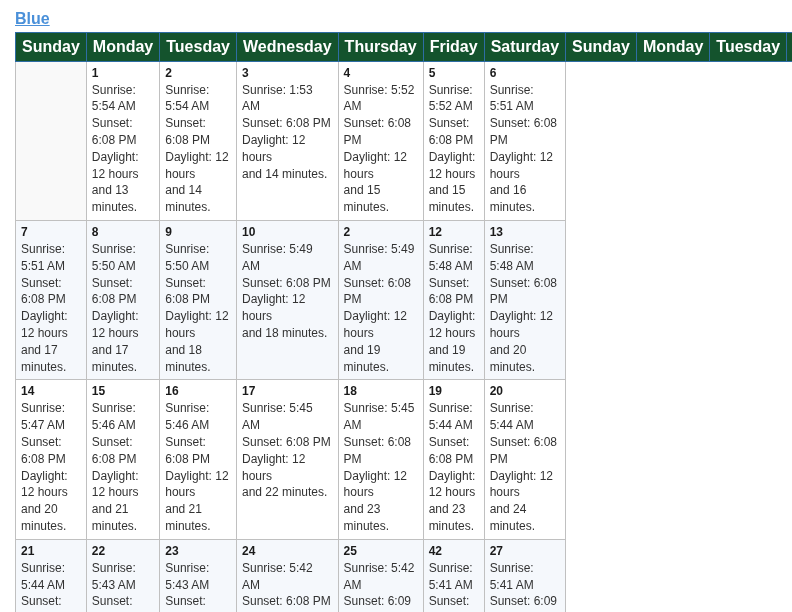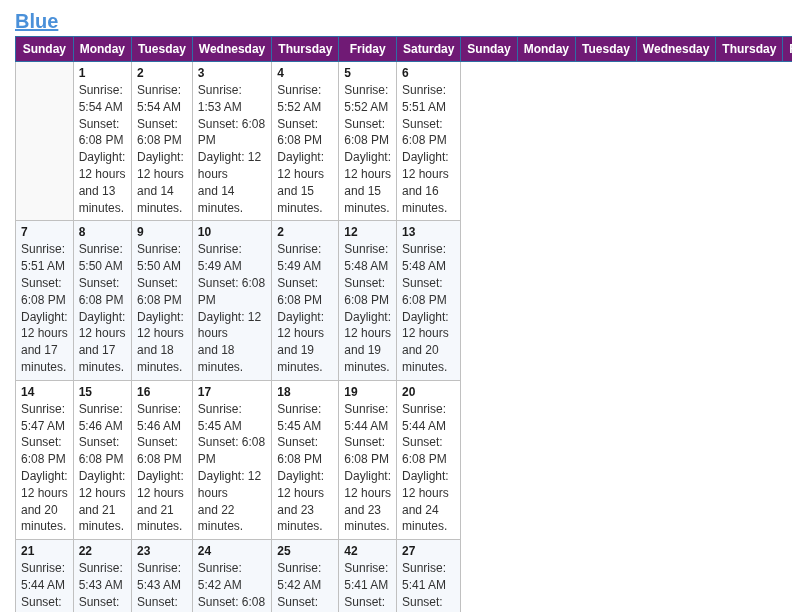--- a/index.html
+++ b/index.html
@@ -45,25 +45,25 @@
       font-size: 14px;
       color: #333;
       margin-bottom: 8px;
     }
     table {
       width: 100%;
       border-collapse: collapse;
       font-size: 10px;
     }
     thead tr th {
-      background-color: #701a75;
+      background-color: #14532d;
       color: #fff;
-      text-align: center;
+      text-align: left;
       padding: 5px 6px;
-      font-size: 12px;
+      font-size: 16px;
       font-weight: bold;
       border: 1px solid #2e6da4;
     }
     tbody tr td {
       border: 1px solid #c0c0c0;
       vertical-align: top;
       padding: 4px 5px;
       width: 14.28%;
       min-height: 80px;
       height: 80px;
@@ -89,21 +89,21 @@
     tbody tr:nth-child(odd) {
       background-color: #ffffff;
     }
   </style>
 </head>
 <body>
 
 <div class="header-logo">
   <div class="logo-area">
     <div>
-      <div class="logo-text" style="color:#4a90d9; font-size:20px;text-decoration:underline;">Blue</div>
+      <div class="logo-text" style="color:#4a90d9; font-size:16px;text-decoration:underline;">Blue</div>
     </div>
   </div>
   <div>
     <div class="month-title"></div>
     <div class="subtitle"></div>
   </div>
 </div>
 
 <table>
   <thead>

